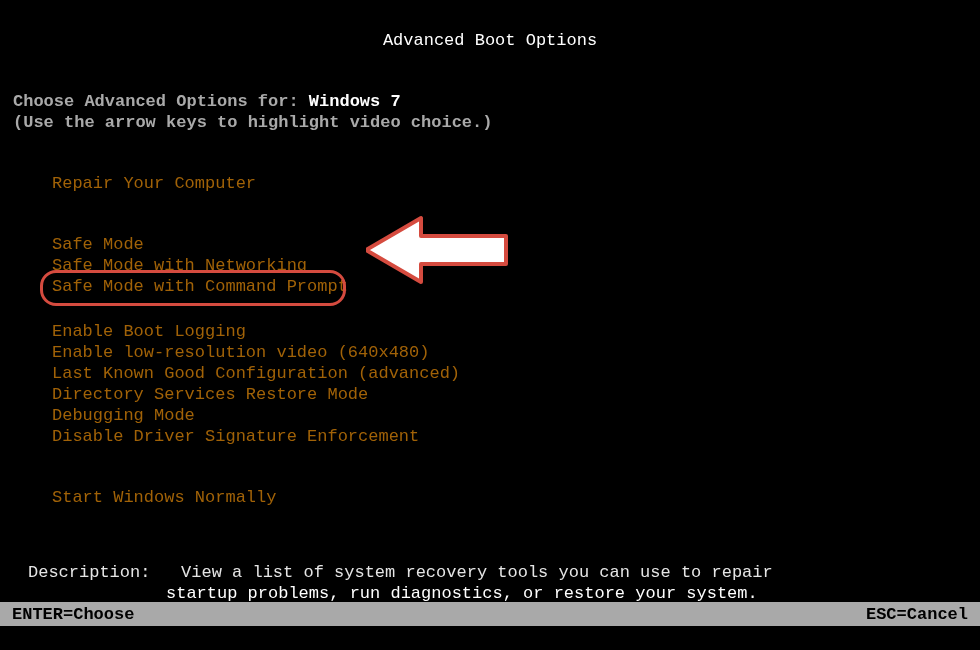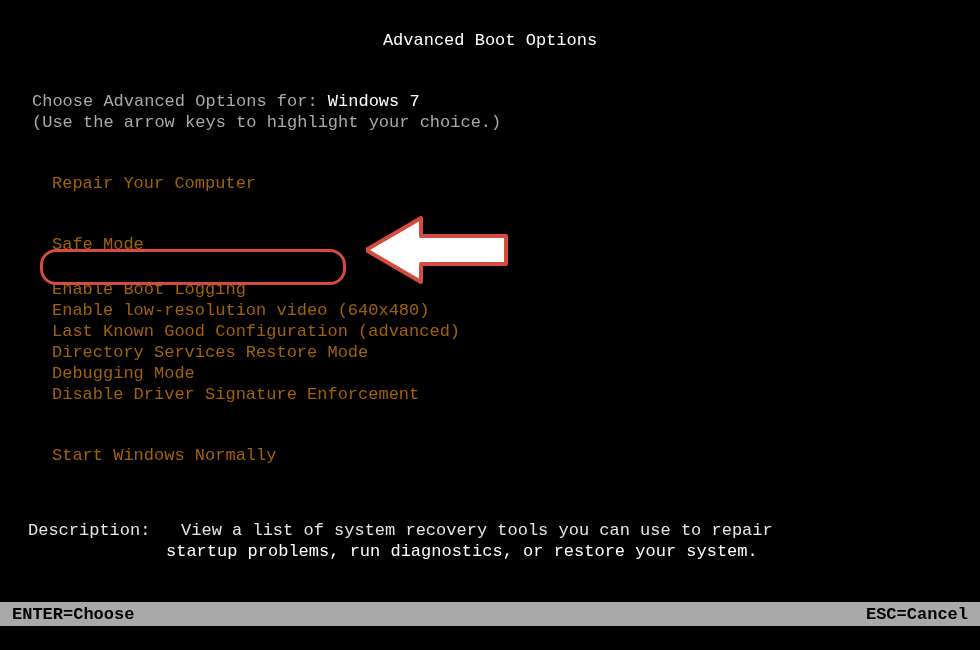--- a/index.html
+++ b/index.html
@@ -23,21 +23,22 @@
   }
   .title-wrap {
     text-align: center;
     padding-top: 30px;
   }
   .title {
     color: #fff;
     display: inline-block;
   }
   .block {
-    padding-left: 32px;
+    padding-left: 13px;
+    font-weight: bold;
   }
   .os-name { color: #fff; }
   .indent {
     padding-left: 50px;
   }
   .menu-item {
     color: #a16207;
     display: inline-block;
     padding: 0 2px;
   }
@@ -99,36 +100,40 @@
 <div class="screen">
 
   <div class="title-wrap">
     <span class="title">Advanced Boot Options</span>
   </div>
 
   <div class="spacer-lg"></div>
 
   <div class="block">
     <span>Choose Advanced Options for: </span><span class="os-name">Windows 7</span><br>
-    <span>(Use the arrow keys to highlight your choice.)</span>
+    <span>(Use the arrow keys to highlight video choice.)</span>
   </div>
 
   <div class="spacer-lg"></div>
 
   <div class="indent">
     <span class="menu-item">Repair Your Computer</span>
   </div>
 
   <div class="spacer-lg"></div>
 
   <div class="indent">
     <span class="menu-item">Safe Mode</span>
   </div>
+  <div class="indent">
+    <span class="menu-item">Safe Mode with Networking</span>
+  </div>
   <div class="indent highlighted">
     <div class="ring"></div>
+    <span class="menu-item">Safe Mode with Command Prompt</span>
   </div>
 
   <svg class="arrow" width="150" height="80" viewBox="0 0 150 80">
     <g transform="translate(0,40)">
       <polygon points="0,0 55,-32 55,-14 140,-14 140,14 55,14 55,32" fill="#ffffff" stroke="#d54b3f" stroke-width="4" stroke-linejoin="round"></polygon>
     </g>
   </svg>
 
   <div class="spacer-md"></div>
 

